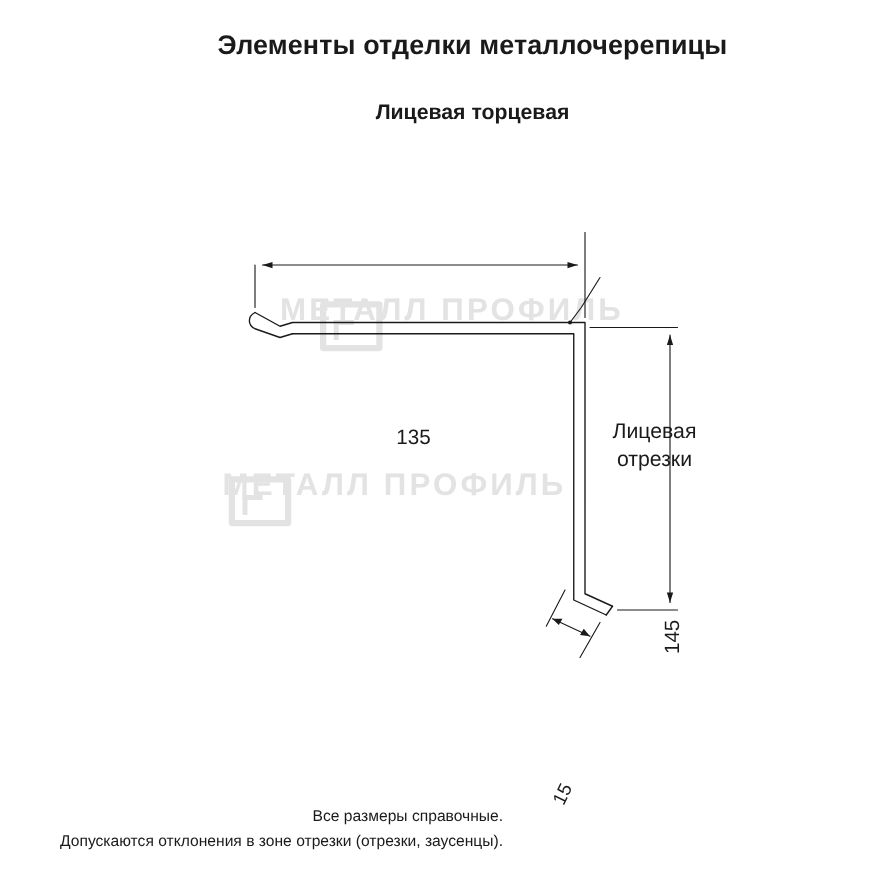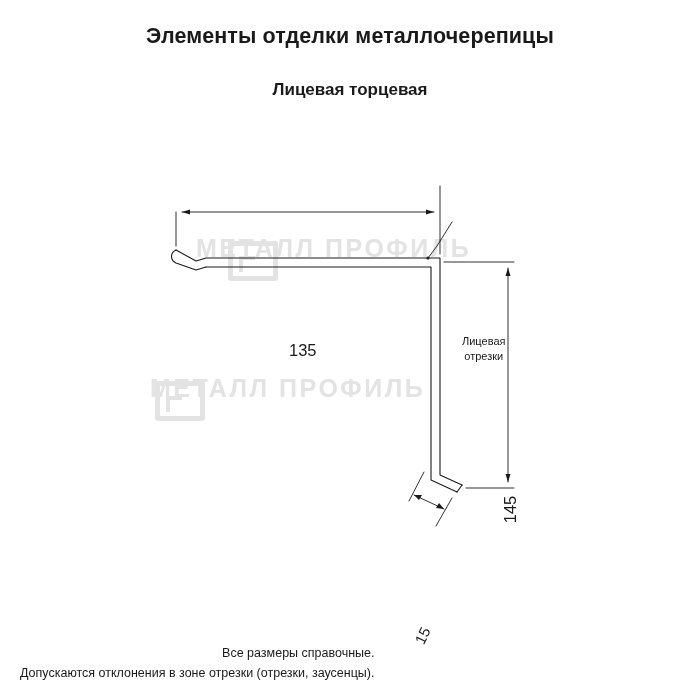--- a/index.html
+++ b/index.html
@@ -11,20 +11,21 @@
     height: 700px;
     background: #ffffff;
     font-family: "Liberation Sans", sans-serif;
     color: #1a1a1a;
     position: relative;
     overflow: hidden;
   }
   .page {
     position: absolute;
     inset: 0;
+    margin-left: 28px;
   }
   
   .title-block {
     position: absolute;
     top: 24px;
     left: 0;
     width: 700px;
     text-align: center;
   }
   .main-title {
@@ -117,21 +118,21 @@
     top: 477px;
     transform: rotate(-64deg);
     transform-origin: center center;
     font-size: 15px;
     padding: 0 2px;
   }
   .face-label {
     position: absolute;
     left: 462px;
     top: 184px;
-    font-size: 11px;
+    font-size: 17px;
     line-height: 1.35;
     color: #1a1a1a;
     white-space: nowrap;
   }
   
   .footnotes {
     position: absolute;
     left: 20px;
     bottom: 16px;
     font-size: 12.5px;

